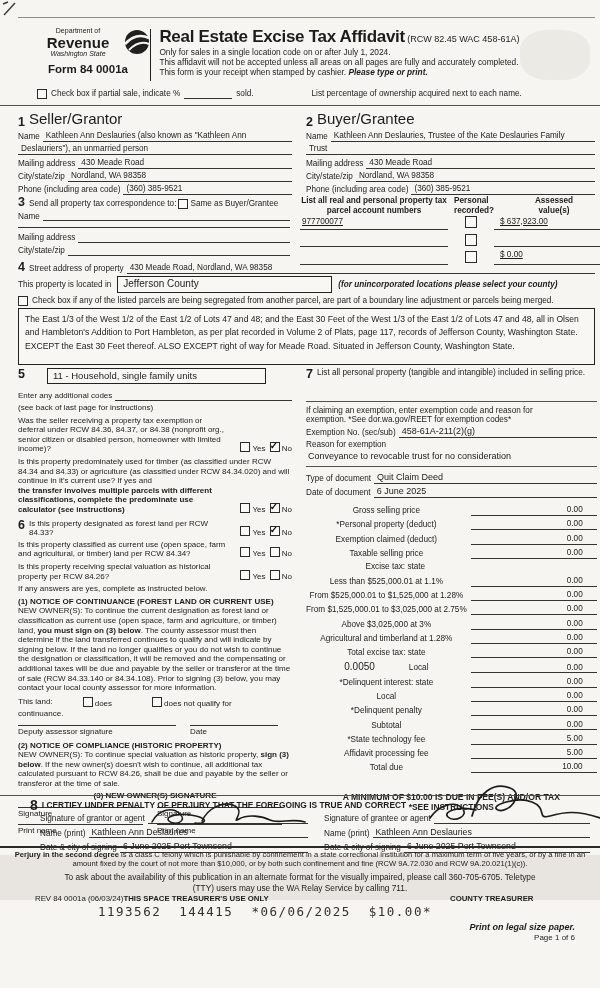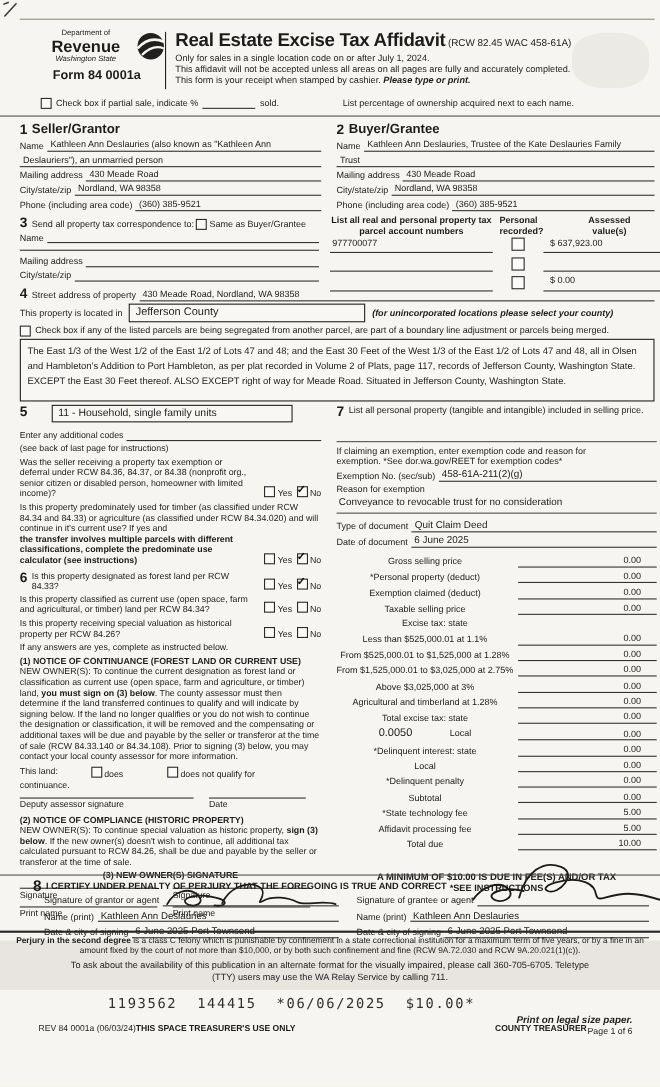--- a/index.html
+++ b/index.html
@@ -5,26 +5,26 @@
   html,body{margin:0;padding:0;background:#e9e7e3;}
   .page{position:relative;width:600px;height:988px;background:#f6f5f1;font-family:"Liberation Sans",sans-serif;
         color:#1c1c1c;font-size:8.2px;line-height:1.2;overflow:hidden;}
   .abs{position:absolute;}
   .b{font-weight:bold;}
   .i{font-style:italic;}
   .nw{white-space:nowrap;}
   .rule{border-top:1px solid #55524e;height:0;}
   .faint{border-top:1px solid #8f8c86;}
   .thick{border-top:2.2px solid #2a2a28;}
-  .ln{border-bottom:1px solid #35332f;}
+  .ln{border-bottom:1px solid #35332f;text-decoration:underline;}
   .fillrow{display:flex;align-items:flex-end;margin-bottom:2.5px;}
   .flabel{white-space:nowrap;padding-right:3px;}
   .fill{flex:1;border-bottom:1px solid #35332f;padding:0 3px;white-space:nowrap;overflow:hidden;}
   .secnum{font-weight:bold;font-size:12.5px;margin-right:4px;line-height:1;}
-  .sectitle{font-weight:bold;font-size:12px;}
+  .sectitle{font-weight:normal;font-size:15px;}
   .cb{display:inline-block;width:8px;height:8px;border:1.1px solid #2a2a28;background:#fbfaf8;position:relative;
       vertical-align:-1px;margin:0 2px 0 2px;flex:none;}
   .cb.big{width:10px;height:10px;}
   .cb.checked::after{content:"\2713";position:absolute;left:-1px;top:-3px;font-size:10px;font-weight:bold;color:#111;}
   .qboxes{white-space:nowrap;align-self:flex-end;padding-left:2px;}
   .qrow{display:flex;margin-bottom:3px;justify-content:space-between;}
   .qtext{flex:1;padding-right:5px;}
   .mrow{display:flex;align-items:flex-end;margin-bottom:3.4px;}
   .mlabel{flex:1;text-align:center;padding-right:4px;white-space:nowrap;}
   .mval{width:112px;border-bottom:1px solid #35332f;text-align:right;padding-right:14px;flex:none;}
@@ -446,21 +446,21 @@
   <div class="abs thick" style="left:0;top:846px;width:600px"></div>
 
   <div class="abs ctr" style="left:12px;top:850px;width:576px;font-size:7.6px;line-height:1.25">
     <span class="b">Perjury in the second degree</span><span> is a class C felony which is punishable by confinement in a state correctional institution for a maximum term of five years, or by a fine in an amount fixed by the court of not more than $10,000, or by both such confinement and fine (RCW 9A.72.030 and RCW 9A.20.021(1)(c)).</span>
   </div>
   <div class="abs ctr" style="left:12px;top:872px;width:576px;font-size:8.3px;line-height:1.3">
     <span>To ask about the availability of this publication in an alternate format for the visually impaired, please call 360-705-6705. Teletype</span><br>
     <span>(TTY) users may use the WA Relay Service by calling 711.</span>
   </div>
 
-  <div class="abs" style="left:35px;top:930px;width:545px;display:flex;font-size:7.8px">
+  <div class="abs" style="left:35px;top:894px;width:545px;display:flex;font-size:7.8px">
     <span>REV 84 0001a (06/03/24)</span>
     <span class="b" style="flex:1;">THIS SPACE TREASURER'S USE ONLY</span>
     <span class="b" style="width:130px">COUNTY TREASURER</span>
   </div>
 
   <div class="abs" style="left:98px;top:904px;font-family:'DejaVu Sans Mono',monospace;font-size:12.5px;letter-spacing:1.5px;color:#33312e;white-space:pre">1193562  144415  *06/06/2025  $10.00*</div>
 
   <div class="abs" style="left:375px;top:922px;width:200px;text-align:right">
     <div class="b i" style="font-size:9px">Print on legal size paper.</div>
     <div style="font-size:8px">Page 1 of 6</div>

